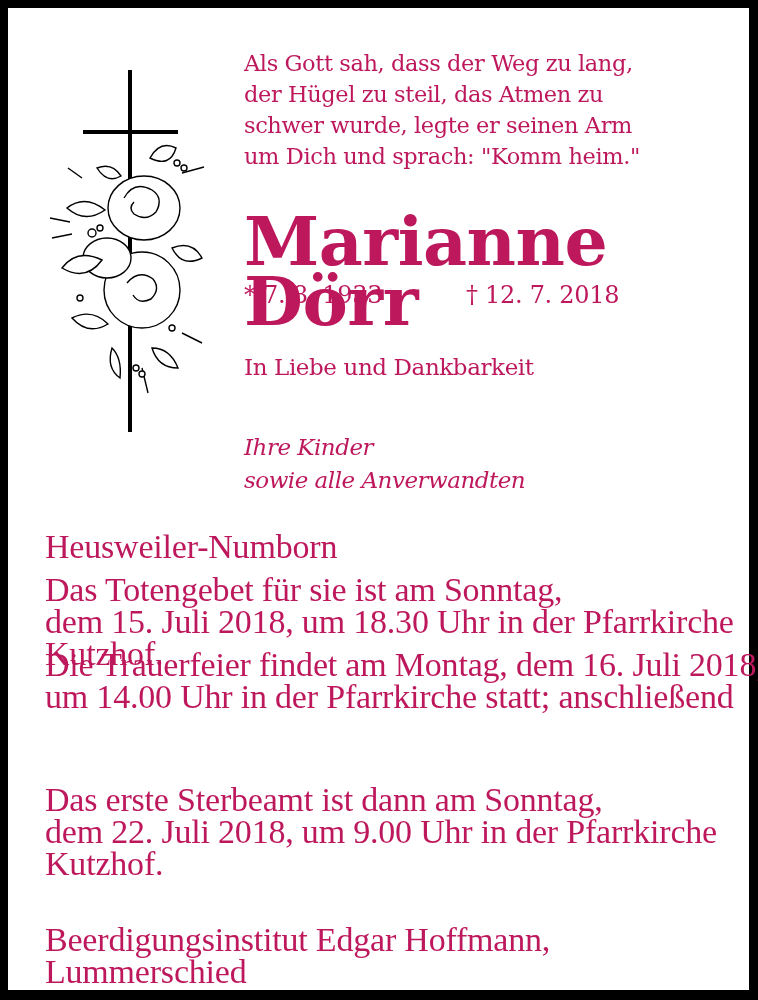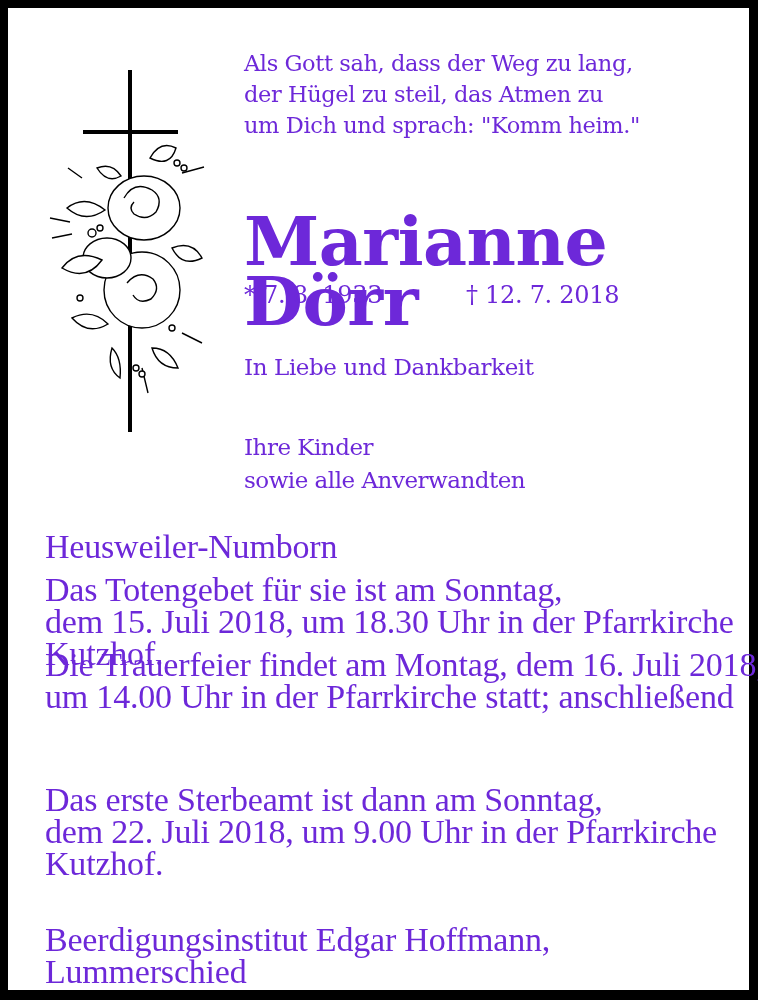--- a/index.html
+++ b/index.html
@@ -1,19 +1,19 @@
 <!DOCTYPE html>
 <html><head>
 <meta charset="utf-8">
 <style>
   html, body { margin: 0; padding: 0; background: #000; }
   body { width: 758px; height: 1000px; overflow: hidden; position: relative; }
   .frame {
     position: absolute; left: 8px; top: 8px; width: 741px; height: 982px;
-    background: #fff; color: #6d28d9;
+    background: #fff; color: #be185d;
     font-family: "DejaVu Serif", "Liberation Serif", serif;
   }
   .art { position: absolute; left: 24px; top: 60px; width: 180px; height: 370px; }
   .poem {
     position: absolute; left: 236px; top: 40px;
     font-size: 22.5px; line-height: 31px; letter-spacing: -0.4px;
   }
   .name {
     position: absolute; left: 236px; top: 203px;
     font-size: 68px; font-weight: bold; letter-spacing: -0.5px; line-height: 60px;
@@ -24,21 +24,21 @@
     font-size: 24px; line-height: 30px; letter-spacing: -0.3px;
   }
   .dates span { display: inline-block; }
   .dates .died { position: absolute; left: 222px; white-space: nowrap; }
   .farewell {
     position: absolute; left: 236px; top: 343px;
     font-size: 23px; line-height: 33px; letter-spacing: -0.4px;
   }
   .mourners {
     position: absolute; left: 236px; top: 423px;
-    font-size: 23px; line-height: 33px; letter-spacing: -0.5px;
+    font-size: 23px; line-height: 33px; font-style: italic; letter-spacing: -0.5px;
   }
   .body-text {
     position: absolute; left: 37px; font-family: "Liberation Serif", serif;
     font-size: 34px; line-height: 32px; letter-spacing: -0.2px;
   }
   .place { top: 523px; }
   .p1 { top: 566px; }
   .p2 { top: 641px; }
   .p3 { top: 776px; }
   .undertaker { top: 916px; }
@@ -74,20 +74,21 @@
       <circle cx="48" cy="230" r="3"></circle>
         <circle cx="140" cy="260" r="3"></circle>
       <circle cx="104" cy="300" r="3"></circle>
         <circle cx="110" cy="306" r="3"></circle>
     </g>
   </svg>
 
   <div class="poem">
     <span class="line">Als Gott sah, dass der Weg zu lang,</span>
     <span class="line">der Hügel zu steil, das Atmen zu</span>
+    <span class="line">schwer wurde, legte er seinen Arm</span>
     <span class="line">um Dich und sprach: "Komm heim."</span>
   </div>
 
   <div class="name">Marianne Dörr</div>
 
   <div class="dates">
     <span>* 7. 8. 1933</span>
     <span class="died">† 12. 7. 2018</span>
   </div>
 

